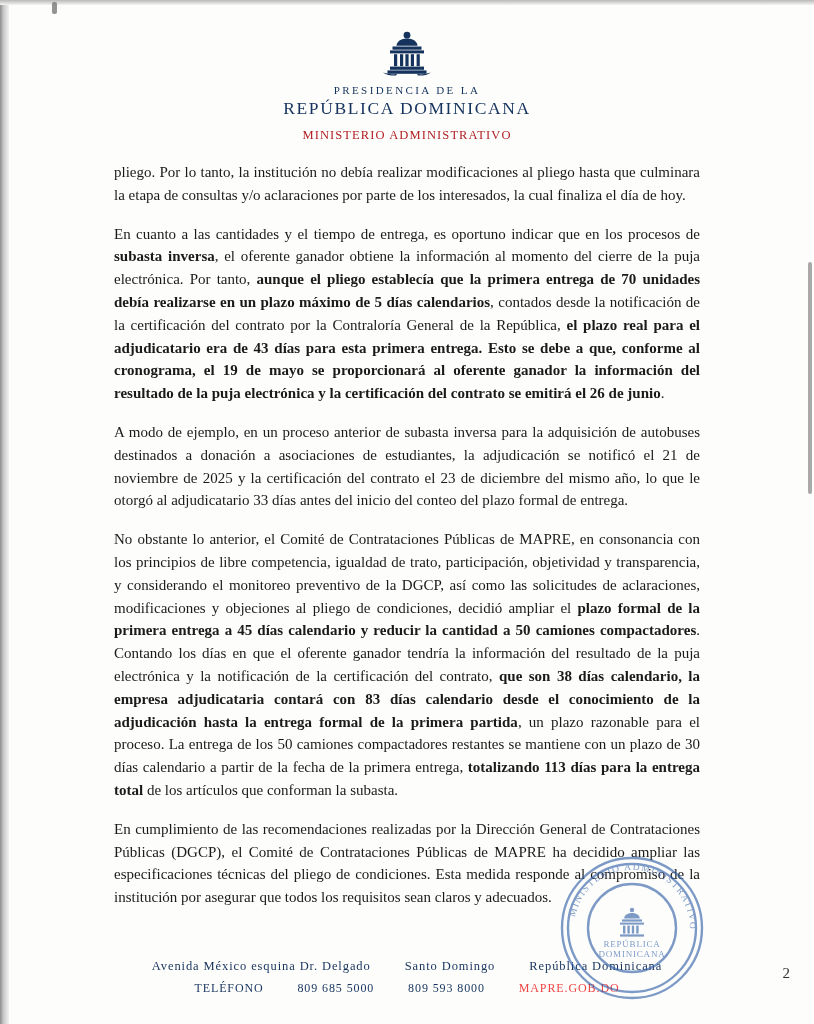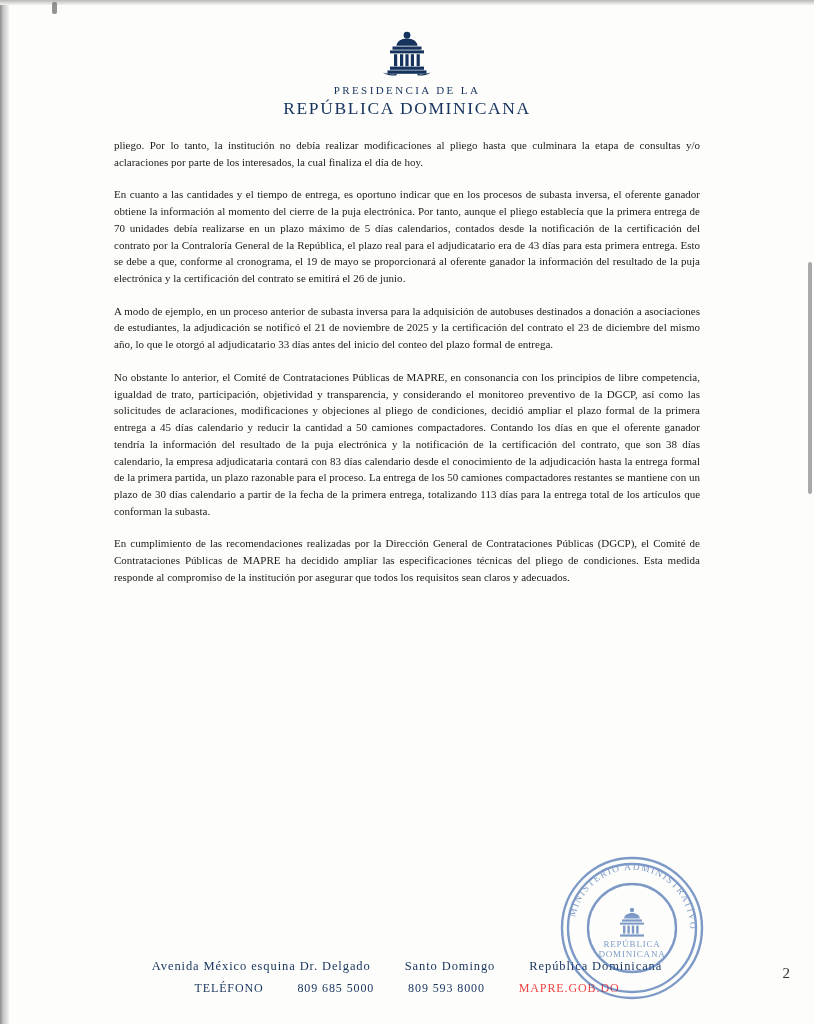--- a/index.html
+++ b/index.html
@@ -86,29 +86,29 @@
     font-size: 12.5px;
     letter-spacing: 1.1px;
     color: #b21f24;
   }
 
   
   .content {
     margin: 18px auto 0 auto;
     width: 586px;
     text-align: justify;
-    font-size: 11px;
+    font-size: 15px;
     line-height: 1.52;
     color: #1a1a1a;
   }
   .content p {
     margin: 0 0 16px 0;
     text-indent: 0;
   }
-  .content p b { font-weight: 400; }
+  .content p b { font-weight: 700; }
 
   
   .footer {
     position: absolute;
     left: 0;
     bottom: 28px;
     width: 814px;
     text-align: center;
     color: #16335e;
     font-family: "Liberation Serif", serif;
@@ -172,20 +172,21 @@
           </g>
           <rect x="15" y="36.6" width="34" height="3.2"></rect>
           <rect x="12.5" y="40.4" width="39" height="3.4"></rect>
           <path d="M8 42.4c5 1.6 10 2 14 1.6l-1 1.6c-5 .2-9.6-.8-13-3.2z"></path>
           <path d="M56 42.4c-5 1.6-10 2-14 1.6l1 1.6c5 .2 9.6-.8 13-3.2z"></path>
         </g>
       </svg>
     </div>
     <div class="presidencia">PRESIDENCIA DE LA</div>
     <div class="republica">REPÚBLICA DOMINICANA</div>
+    <div class="ministerio">MINISTERIO ADMINISTRATIVO</div>
   </div>
 
   <div class="content" id="doc-content">
       <p><span>pliego. Por lo tanto, la institución no debía realizar modificaciones al pliego hasta que culminara la etapa de consultas y/o aclaraciones por parte de los interesados, la cual finaliza el día de hoy.</span></p>
       <p><span>En cuanto a las cantidades y el tiempo de entrega, es oportuno indicar que en los procesos de </span><b>subasta inversa</b><span>, el oferente ganador obtiene la información al momento del cierre de la puja electrónica. Por tanto, </span><b>aunque el pliego establecía que la primera entrega de 70 unidades debía realizarse en un plazo máximo de 5 días calendarios</b><span>, contados desde la notificación de la certificación del contrato por la Contraloría General de la República, </span><b>el plazo real para el adjudicatario era de 43 días para esta primera entrega. Esto se debe a que, conforme al cronograma, el 19 de mayo se proporcionará al oferente ganador la información del resultado de la puja electrónica y la certificación del contrato se emitirá el 26 de junio</b><span>.</span></p>
       <p><span>A modo de ejemplo, en un proceso anterior de subasta inversa para la adquisición de autobuses destinados a donación a asociaciones de estudiantes, la adjudicación se notificó el 21 de noviembre de 2025 y la certificación del contrato el 23 de diciembre del mismo año, lo que le otorgó al adjudicatario 33 días antes del inicio del conteo del plazo formal de entrega.</span></p>
       <p><span>No obstante lo anterior, el Comité de Contrataciones Públicas de MAPRE, en consonancia con los principios de libre competencia, igualdad de trato, participación, objetividad y transparencia, y considerando el monitoreo preventivo de la DGCP, así como las solicitudes de aclaraciones, modificaciones y objeciones al pliego de condiciones, decidió ampliar el </span><b>plazo formal de la primera entrega a 45 días calendario y reducir la cantidad a 50 camiones compactadores</b><span>. Contando los días en que el oferente ganador tendría la información del resultado de la puja electrónica y la notificación de la certificación del contrato, </span><b>que son 38 días calendario, la empresa adjudicataria contará con 83 días calendario desde el conocimiento de la adjudicación hasta la entrega formal de la primera partida</b><span>, un plazo razonable para el proceso. La entrega de los 50 camiones compactadores restantes se mantiene con un plazo de 30 días calendario a partir de la fecha de la primera entrega, </span><b>totalizando 113 días para la entrega total</b><span> de los artículos que conforman la subasta.</span></p>
       <p><span>En cumplimiento de las recomendaciones realizadas por la Dirección General de Contrataciones Públicas (DGCP), el Comité de Contrataciones Públicas de MAPRE ha decidido ampliar las especificaciones técnicas del pliego de condiciones. Esta medida responde al compromiso de la institución por asegurar que todos los requisitos sean claros y adecuados.</span></p>
     </div>
 

